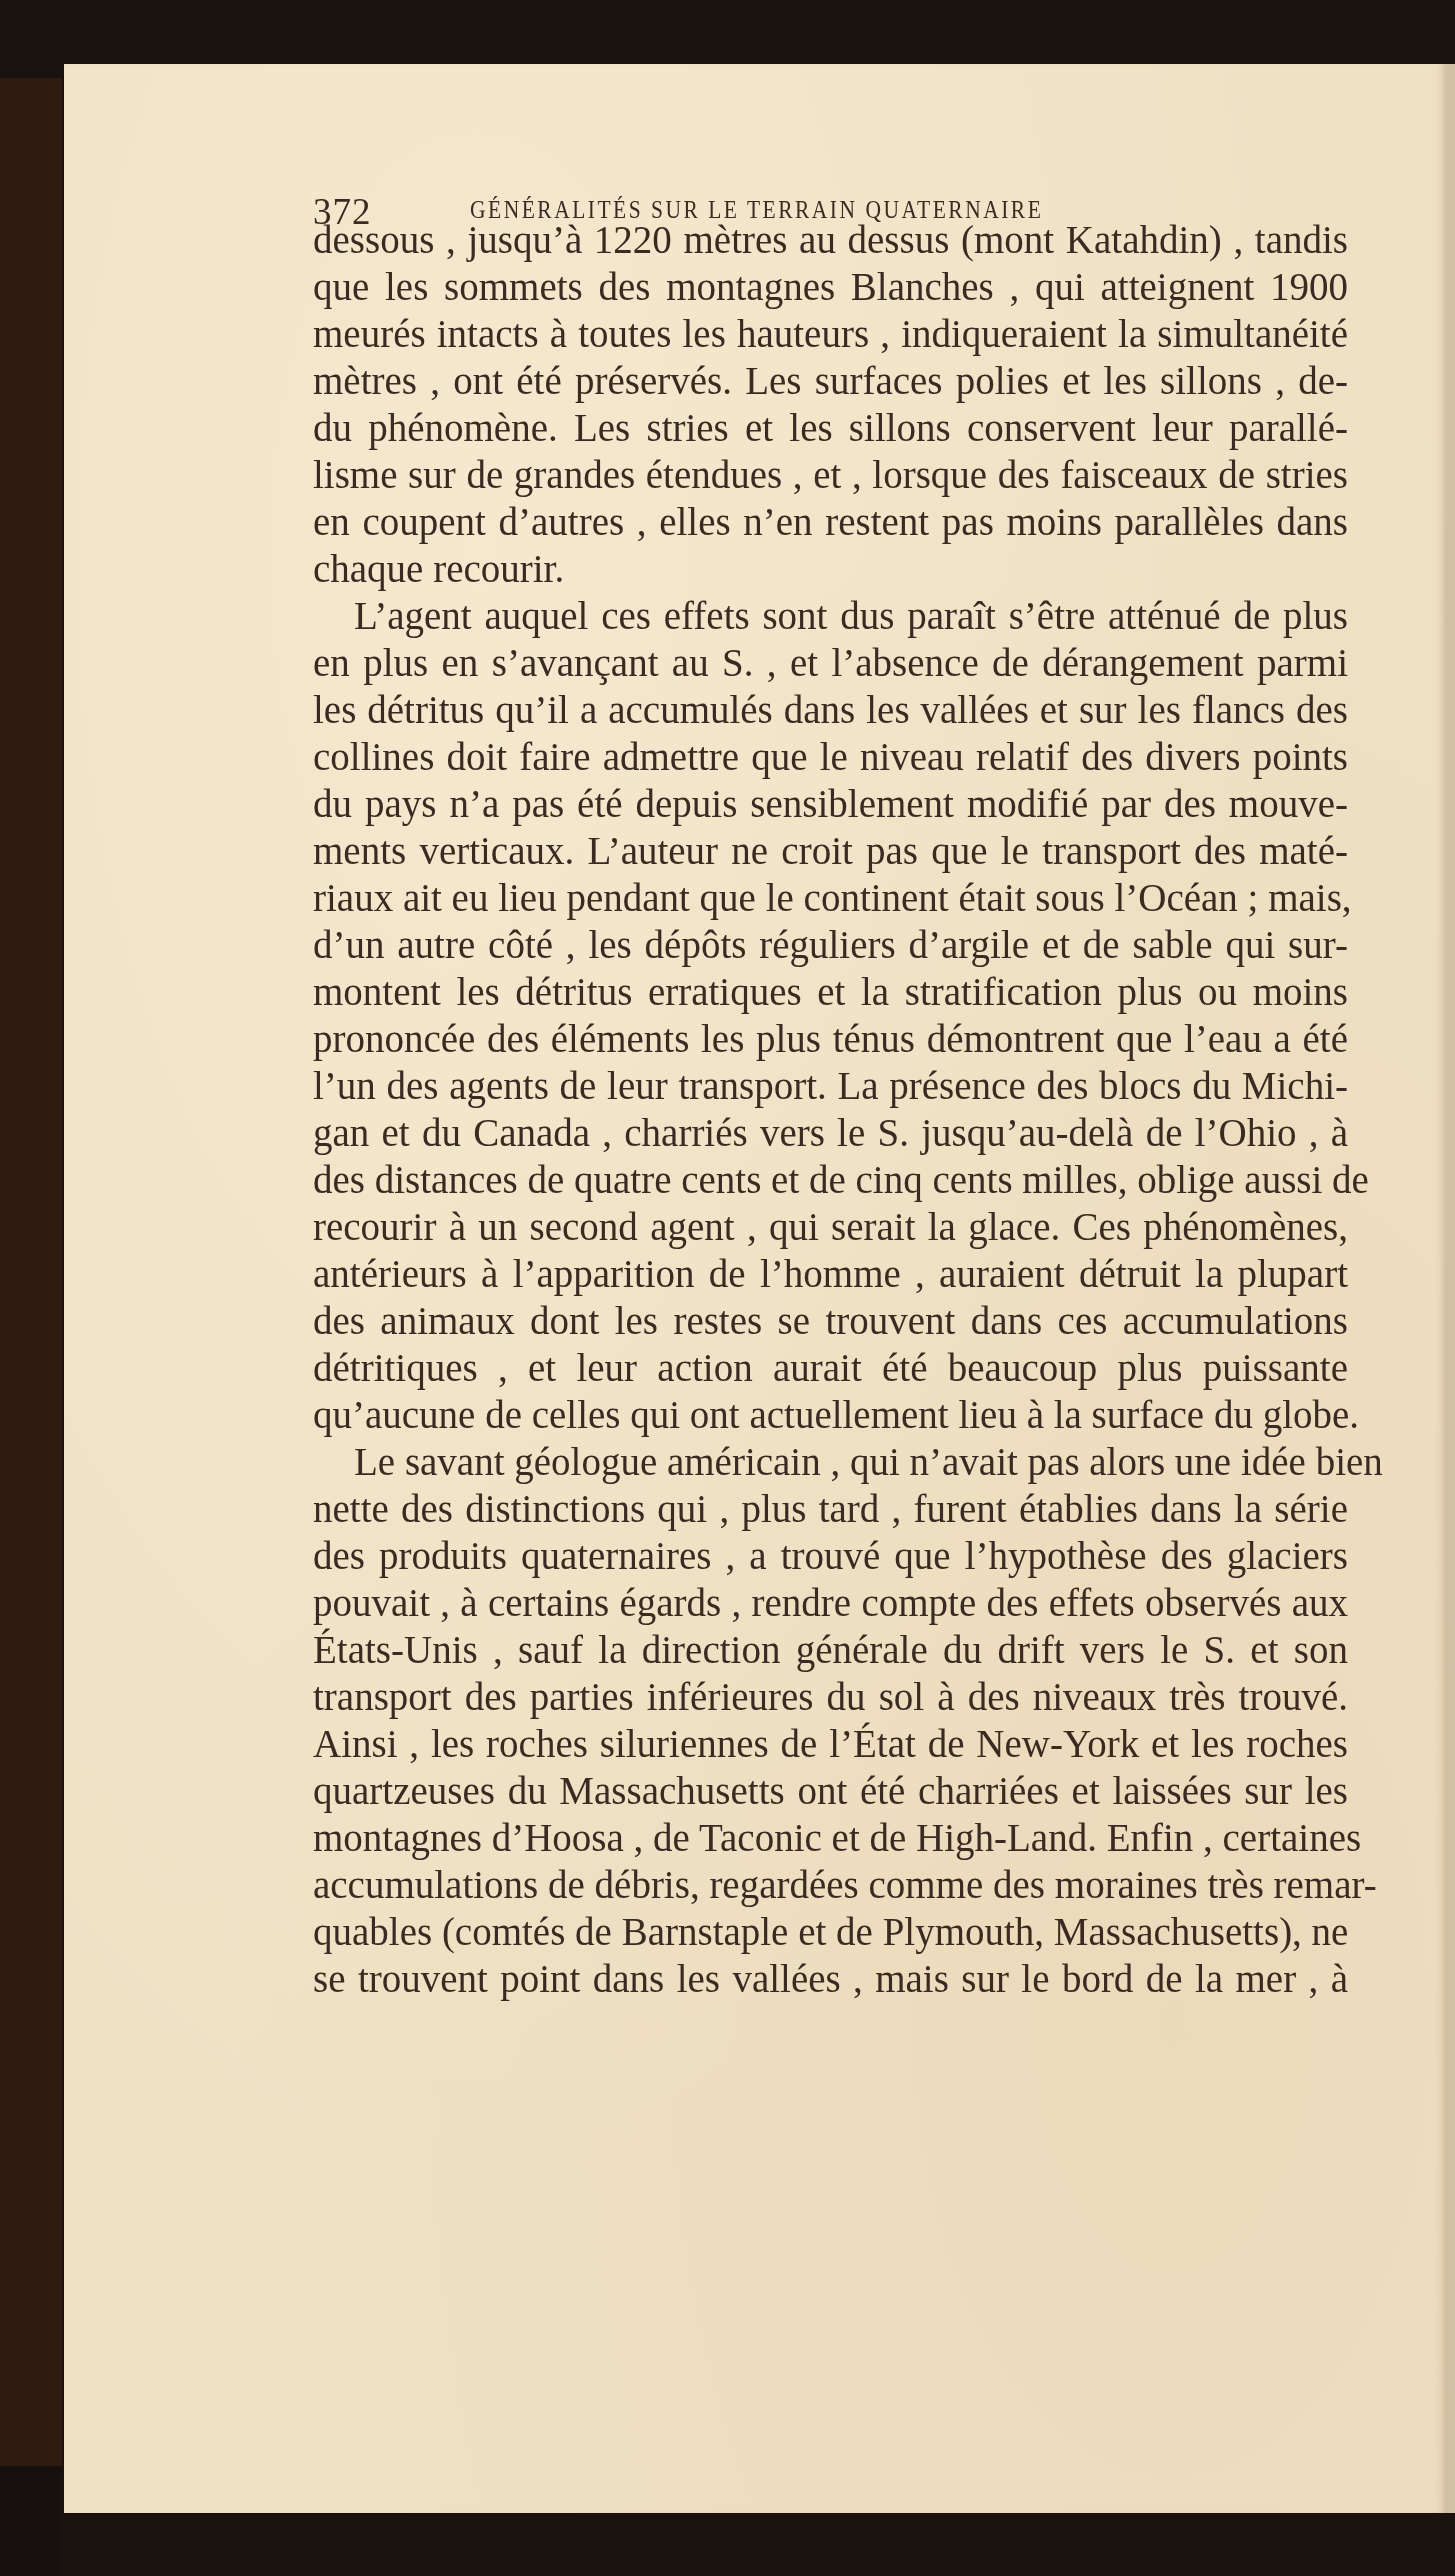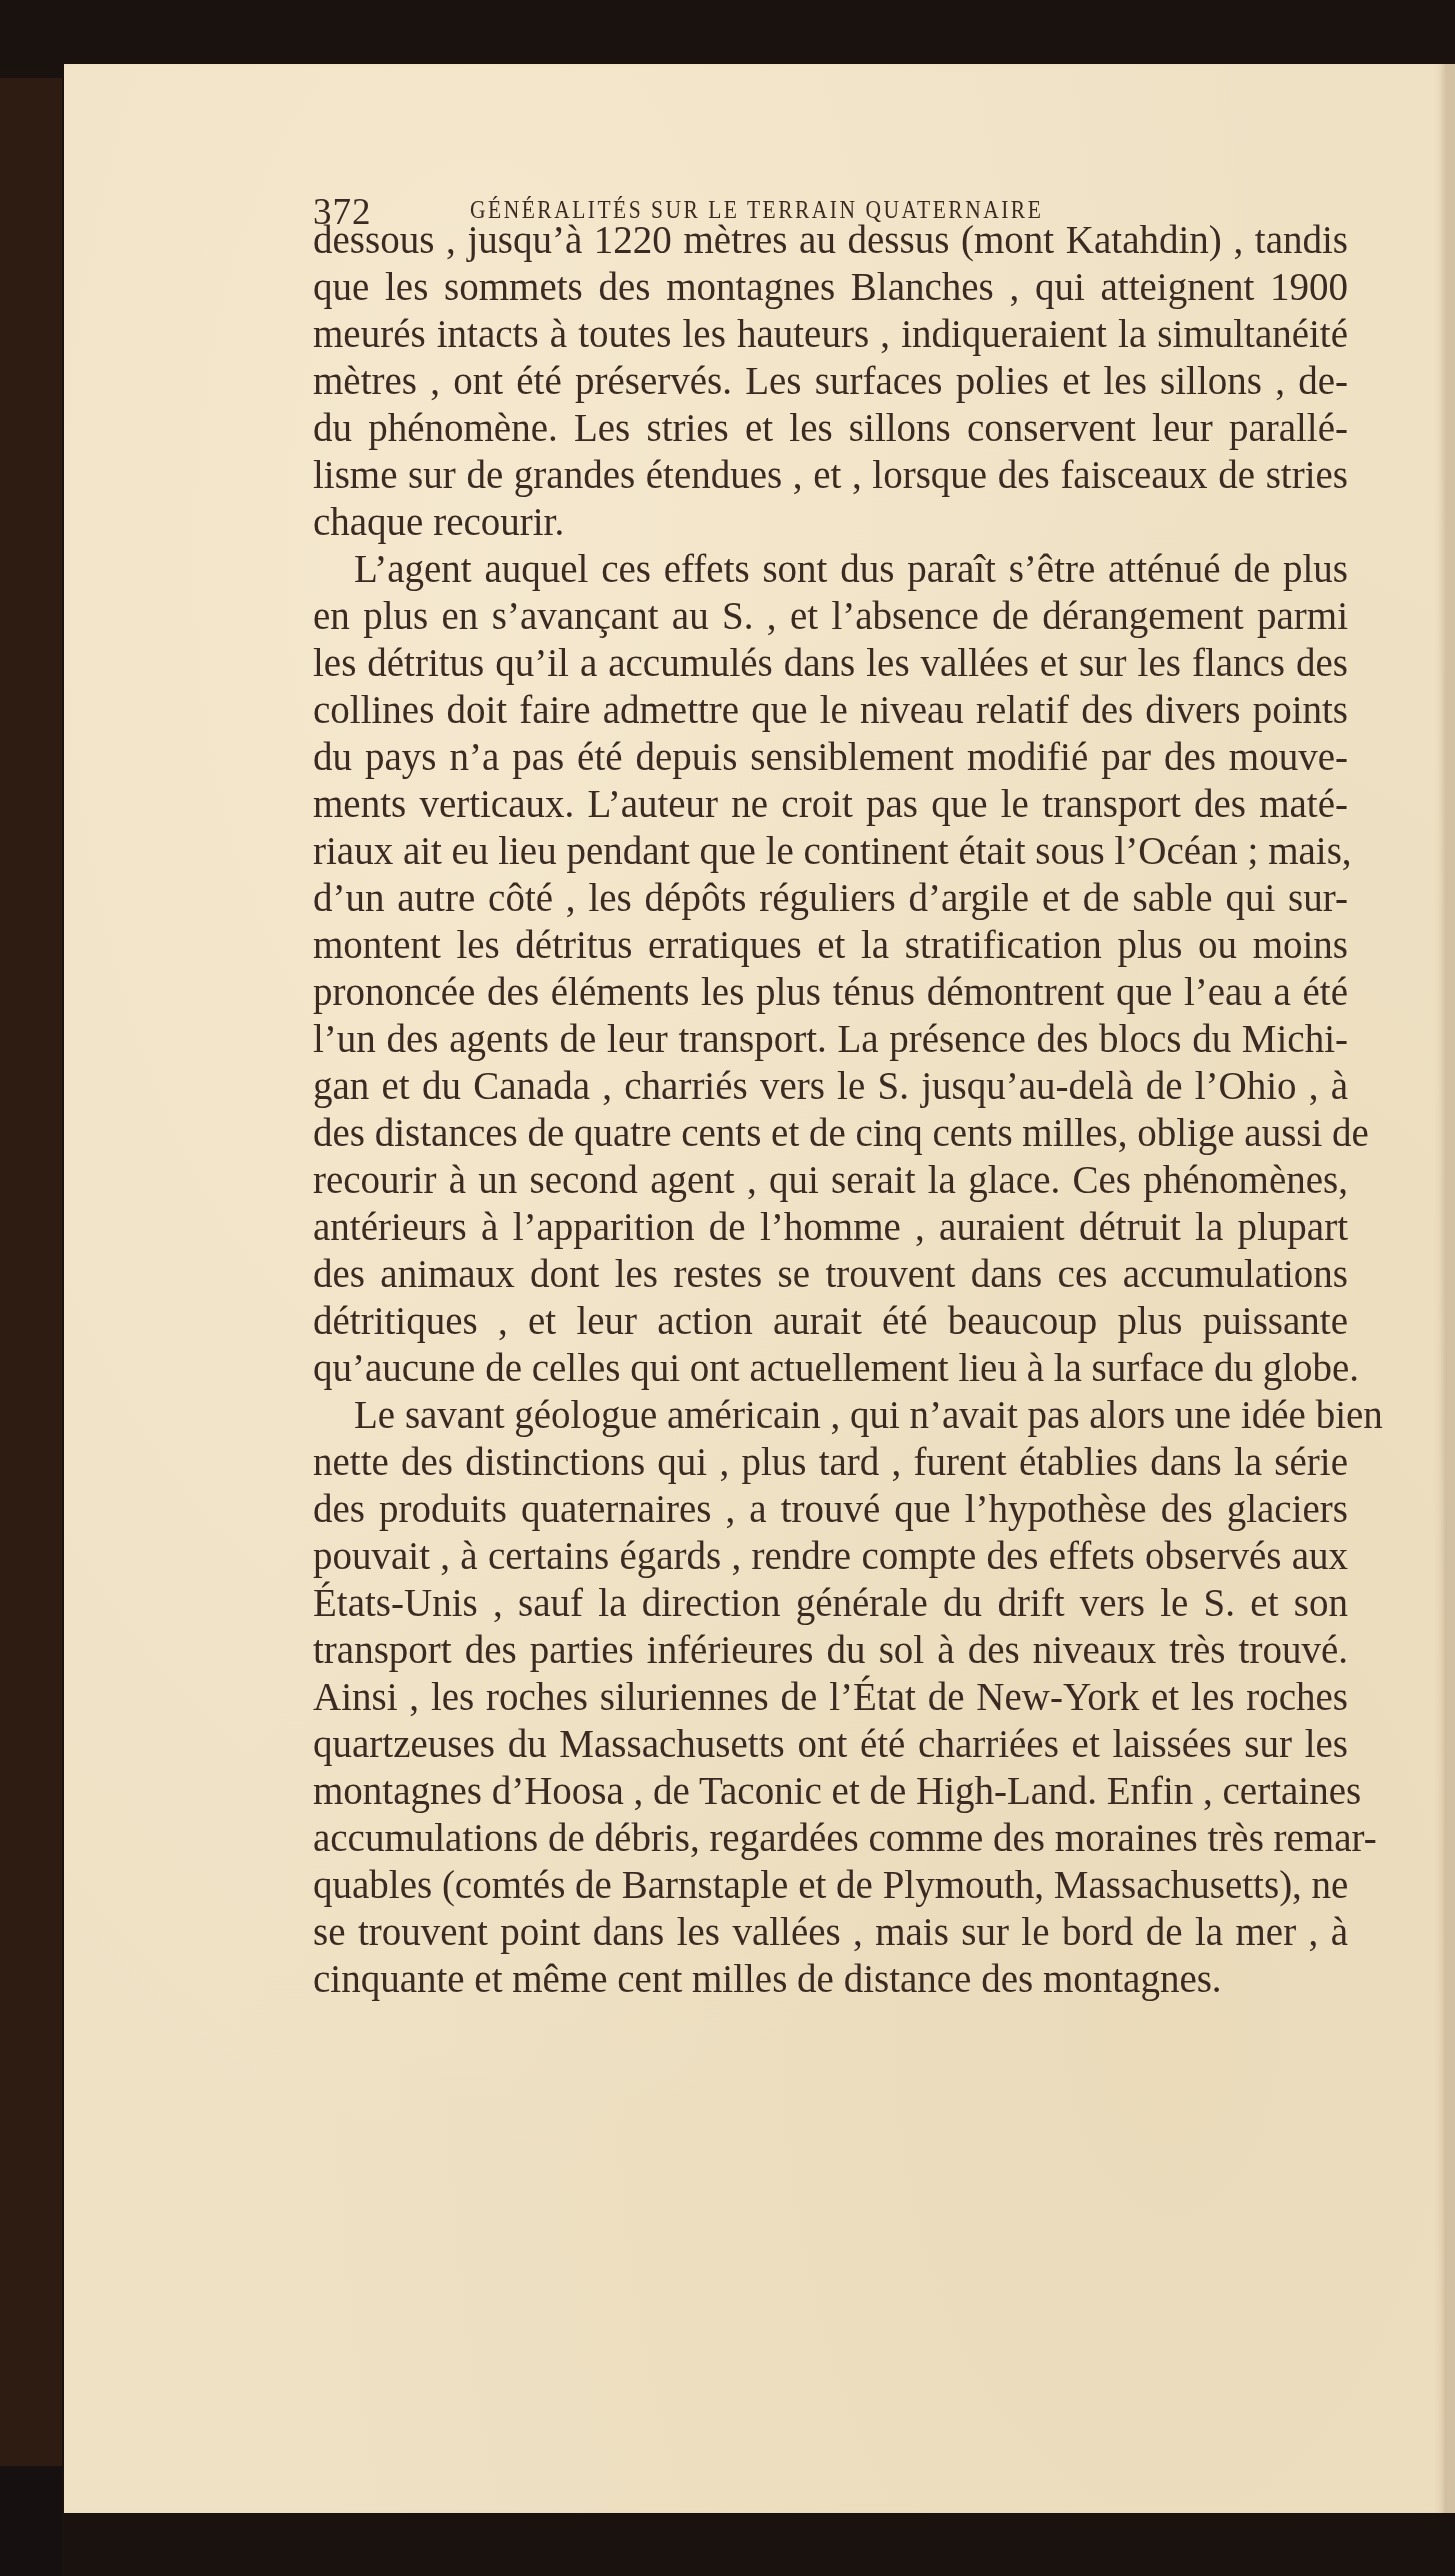--- a/index.html
+++ b/index.html
@@ -72,20 +72,21 @@
 
 <div class="body-text">
 
   <div>
     <span class="line">dessous , jusqu’à 1220 mètres au dessus (mont Katahdin) , tandis</span>
     <span class="line">que les sommets des montagnes Blanches , qui atteignent 1900</span>
     <span class="line">meurés intacts à toutes les hauteurs , indiqueraient la simultanéité</span>
     <span class="line">mètres , ont été préservés. Les surfaces polies et les sillons , de-</span>
     <span class="line">du phénomène. Les stries et les sillons conservent leur parallé-</span>
     <span class="line">lisme sur de grandes étendues , et , lorsque des faisceaux de stries</span>
+    <span class="line">en coupent d’autres , elles n’en restent pas moins parallèles dans</span>
     <span class="line last">chaque recourir.</span>
   </div>
 
   <div>
     <span class="line indent">L’agent auquel ces effets sont dus paraît s’être atténué de plus</span>
     <span class="line">en plus en s’avançant au S. , et l’absence de dérangement parmi</span>
     <span class="line">les détritus qu’il a accumulés dans les vallées et sur les flancs des</span>
     <span class="line">collines doit faire admettre que le niveau relatif des divers points</span>
     <span class="line">du pays n’a pas été depuis sensiblement modifié par des mouve-</span>
     <span class="line">ments verticaux. L’auteur ne croit pas que le transport des maté-</span>
@@ -109,17 +110,16 @@
     <span class="line">des produits quaternaires , a trouvé que l’hypothèse des glaciers</span>
     <span class="line">pouvait , à certains égards , rendre compte des effets observés aux</span>
     <span class="line">États-Unis , sauf la direction générale du drift vers le S. et son</span>
     <span class="line">transport des parties inférieures du sol à des niveaux très trouvé.</span>
     <span class="line">Ainsi , les roches siluriennes de l’État de New-York et les roches</span>
     <span class="line">quartzeuses du Massachusetts ont été charriées et laissées sur les</span>
     <span class="line">montagnes d’Hoosa , de Taconic et de High-Land. Enfin , certaines</span>
     <span class="line">accumulations de débris, regardées comme des moraines très remar-</span>
     <span class="line">quables (comtés de Barnstaple et de Plymouth, Massachusetts), ne</span>
     <span class="line">se trouvent point dans les vallées , mais sur le bord de la mer , à</span>
-    <span class="line last">cinquante et même cent milles de distance des montagnes.</span>
   </div>
 
 </div>
 
 
 </body></html>

